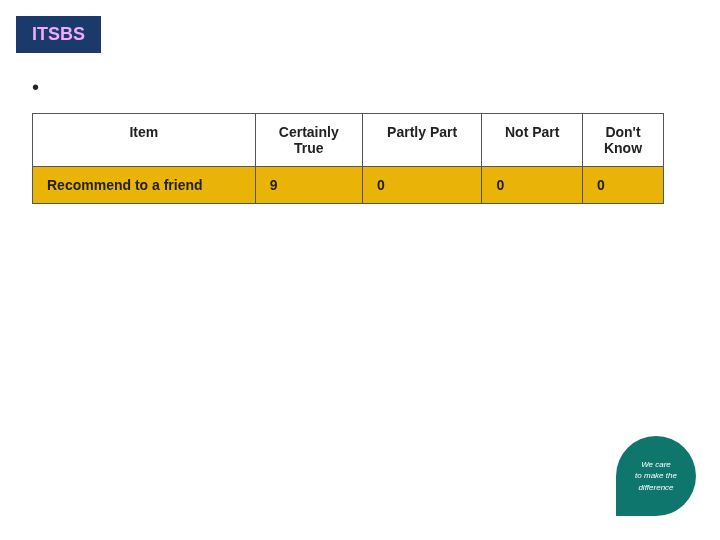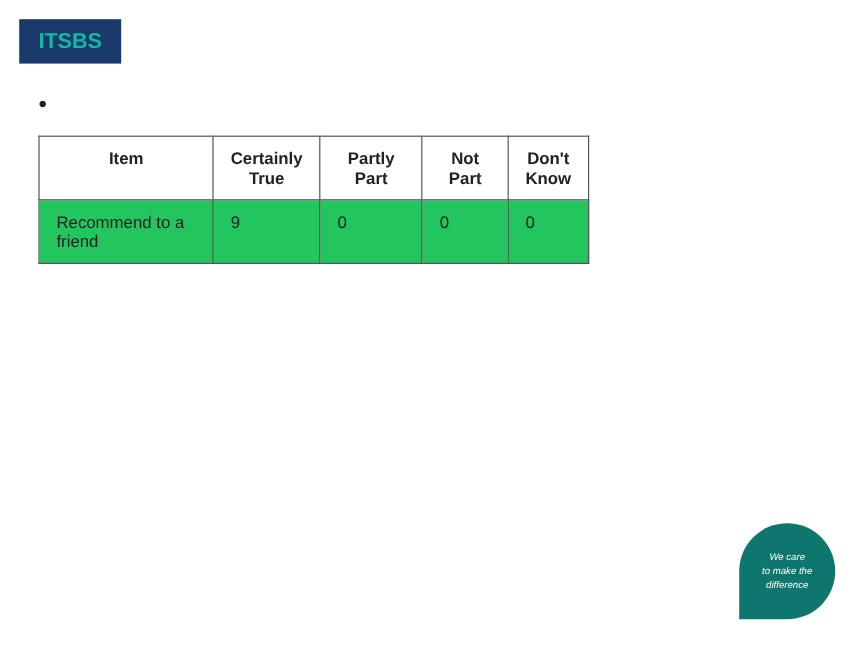--- a/index.html
+++ b/index.html
@@ -9,21 +9,21 @@
       height: 540px;
       background: #ffffff;
       font-family: Arial, sans-serif;
       position: relative;
       overflow: hidden;
     }
 
     
     .header-bar {
       background: #1a3a6b;
-      color: #14b8a6;
+      color: #f0abfc;
       font-size: 18px;
       font-weight: bold;
       padding: 8px 16px;
       display: inline-block;
       margin: 16px 4px 0 16px;
     }
 
     
     .main-content {
       padding: 24px 32px;
@@ -39,39 +39,40 @@
     }
 
     .bullet-dot {
       font-size: 20px;
       line-height: 1;
     }
 
     
     .data-table {
       border-collapse: collapse;
-      width: 459px;
+      width: 632px;
     }
 
     .data-table th,
     .data-table td {
       border: 1px solid #555;
       padding: 10px 14px;
       font-size: 14px;
       color: #222;
       vertical-align: top;
     }
 
     .data-table th {
       font-weight: bold;
       background: #fff;
     }
 
     .data-table td {
-      background: #22c55e;
+      background: #eab308;
+      font-weight: bold;
     }
 
     
     .badge {
       position: absolute;
       bottom: 24px;
       right: 24px;
       width: 80px;
       height: 80px;
       background: #0f766e;

